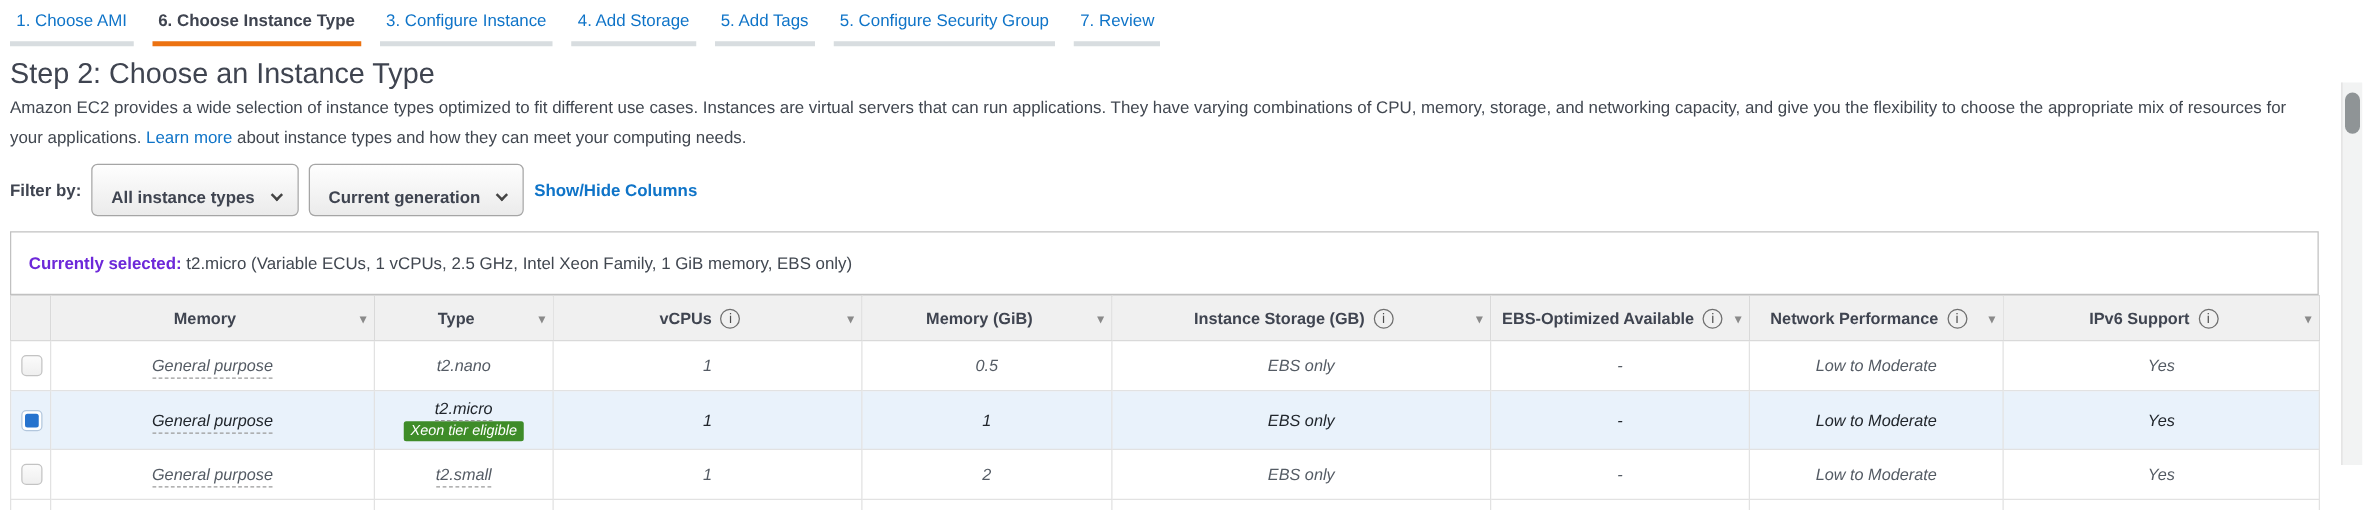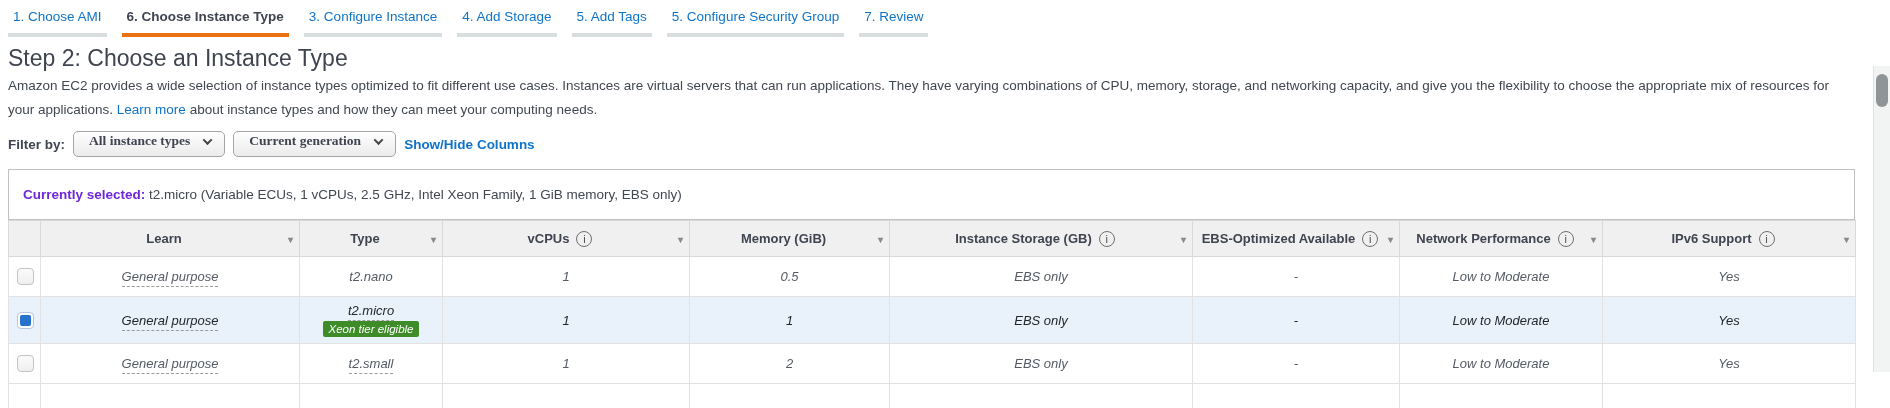--- a/index.html
+++ b/index.html
@@ -21,23 +21,23 @@
 
   h1 { font-size:23px; font-weight:400; color:#3f4450; margin:8px 0 0 0; line-height:27px; }
   .desc { font-size:13.5px; line-height:24px; color:#414750; margin:2px 0 0 0; max-width:1848px; }
   .desc a { color:var(--link-blue,#0f74c8); text-decoration:none; cursor:pointer; }
 
   
   .filter-bar { display:flex; align-items:center; margin-top:9px; gap:8px; font-size:13.5px; }
   .flabel { font-weight:bold; color:#3f4450; }
   .dropdown {
     display:inline-flex; align-items:center; gap:14px;
-    font-family:Liberation Serif, serif; font-size:13.5px; font-weight:bold; color:#3f4450;
+    font-family:Liberation Sans, sans-serif; font-size:13.5px; font-weight:bold; color:#3f4450;
     background:linear-gradient(#fefefe,#ebebeb); border:1px solid #a5a5a5; border-radius:5px;
-    padding:1px 13px 7px 15px; cursor:pointer;
+    padding:18px 13px 7px 15px; cursor:pointer;
   }
   .chev { width:7px; height:7px; border-right:2px solid #444; border-bottom:2px solid #444;
           transform:rotate(45deg) translate(-1px,-1px); }
   .showhide { font-weight:bold; color:var(--link-blue,#0f74c8); text-decoration:none; cursor:pointer; }
 
   
   .sel-box {
     margin-top:12px; width:1847px; border:1px solid #c1c1c1;
     padding:17px 14px; font-size:13.5px; color:#414750; background:#fff;
   }
@@ -130,21 +130,21 @@
         <col style="width:303px">
       <col style="width:207px">
         <col style="width:203px">
         <col style="width:253px">
     </colgroup>
     <thead>
         <tr id="header-row">
           <th class="cb-col"></th>
           <th>
             <div class="th-inner">
-              <span class="col-label">Learn</span>
+              <span class="col-label">Memory</span>
             </div>
             <span class="sort">▾</span>
           </th>
           <th>
             <div class="th-inner">
               <span class="col-label">Type</span>
             </div>
             <span class="sort">▾</span>
           </th>
           <th>

